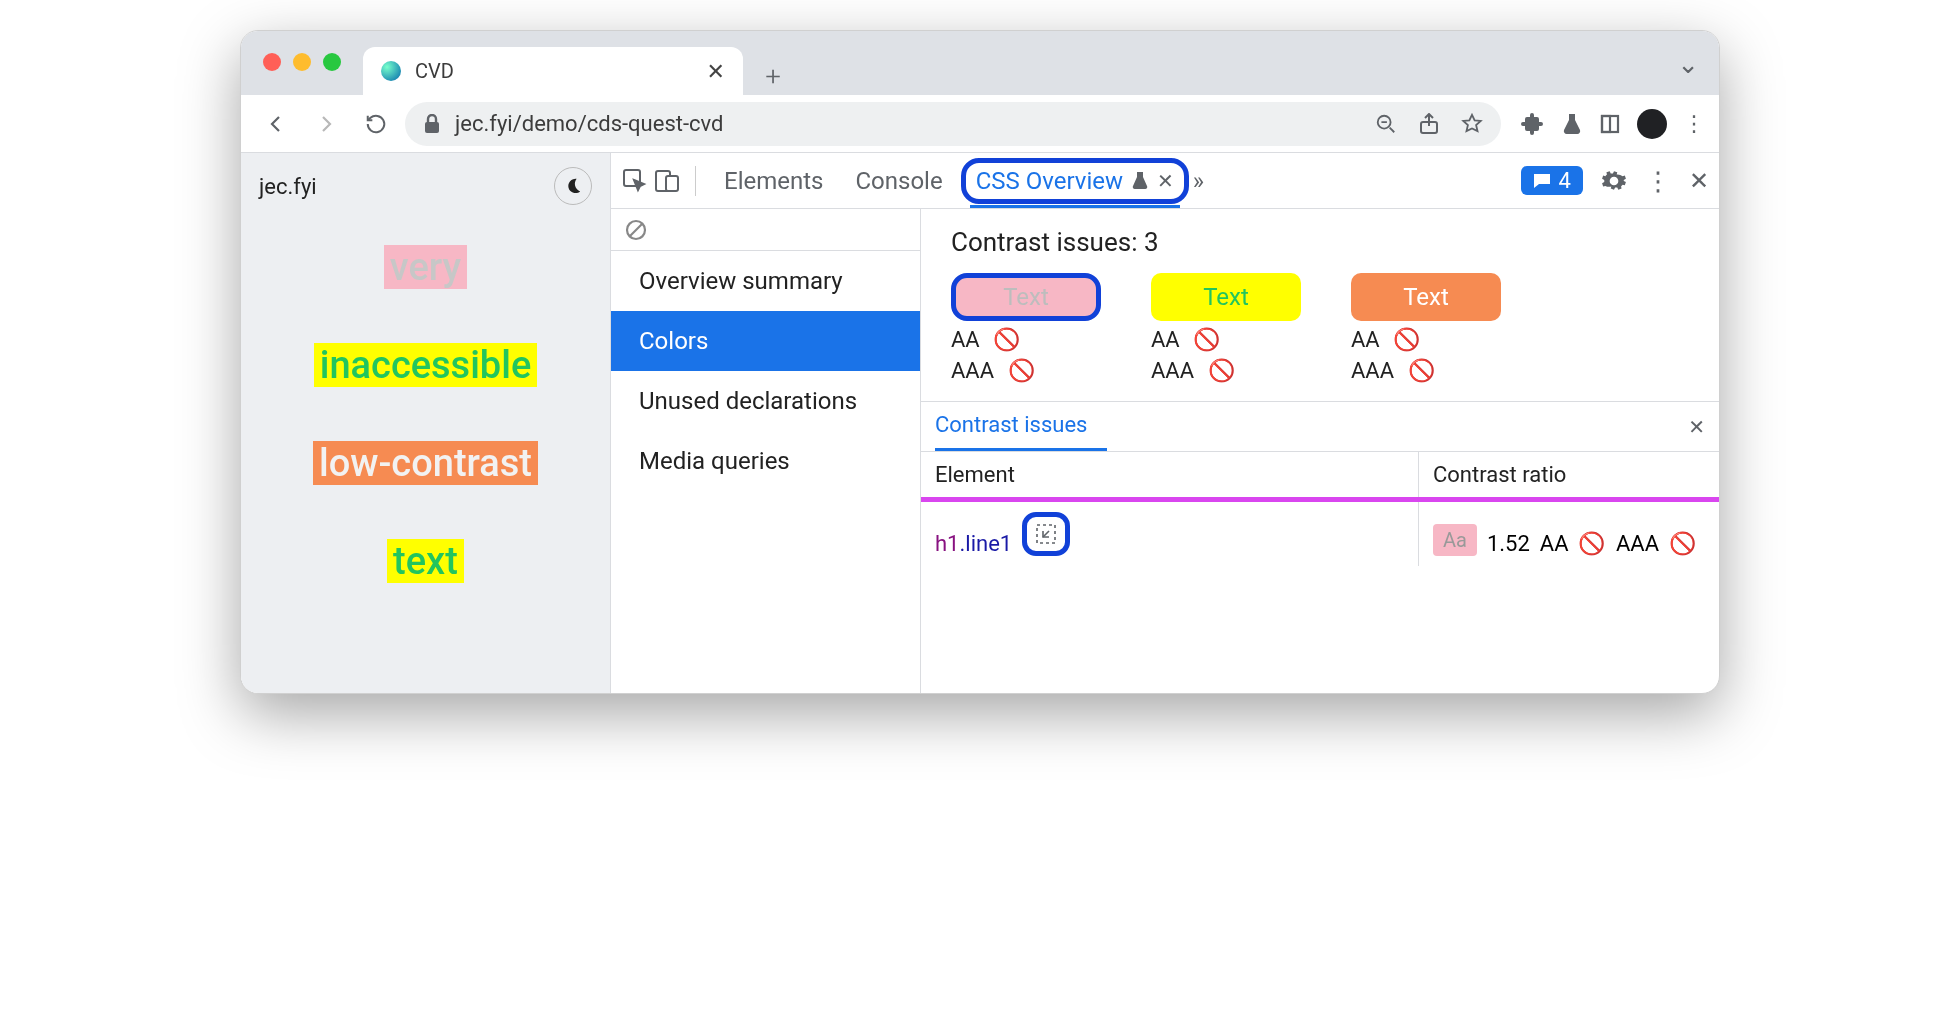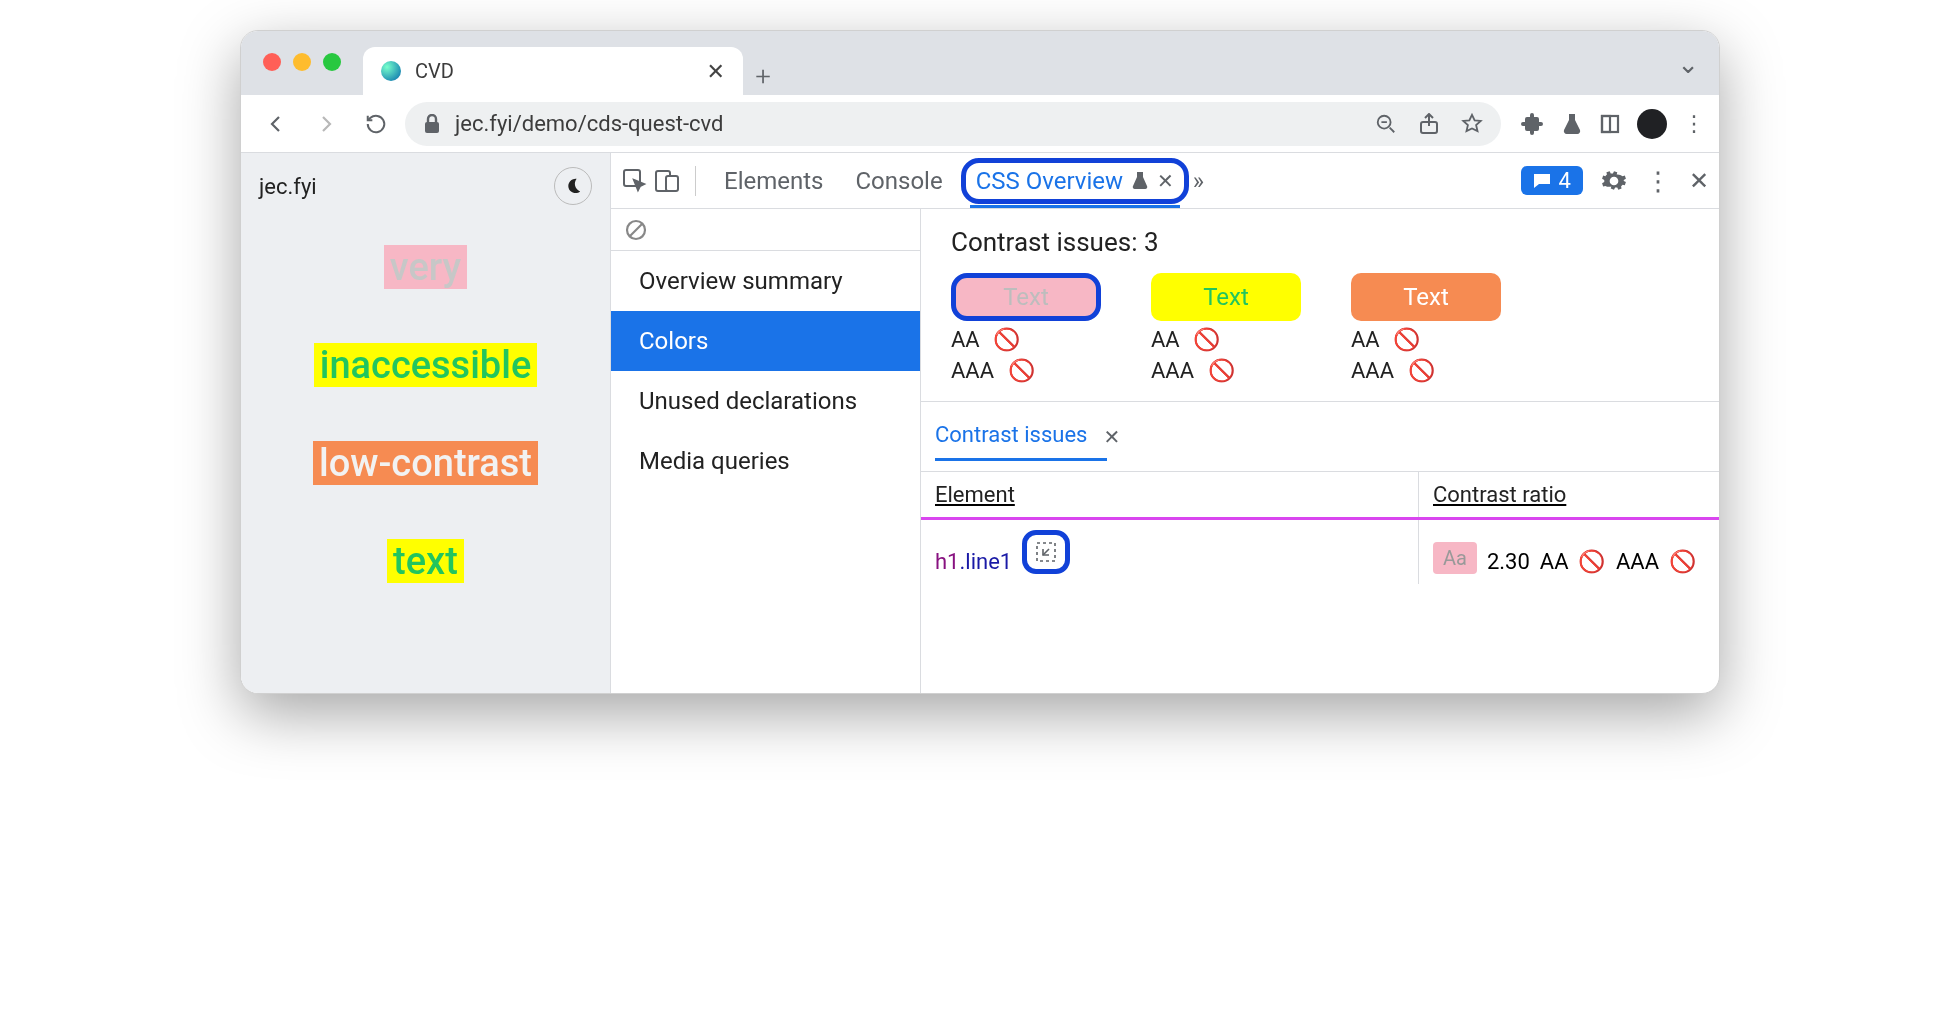--- a/index.html
+++ b/index.html
@@ -12,21 +12,21 @@
     box-shadow: 0 20px 60px rgba(0,0,0,.35);
     overflow: hidden;
   }
   
   .tabstrip {
     height: 64px;
     background: #dee1e6;
     display: flex;
     align-items: flex-end;
     padding: 12px 12px 0 12px;
-    gap: 0;
+    gap: 10px;
     position: relative;
   }
   .traffic { display: flex; gap: 12px; align-items: center; position: absolute; left: 22px; top: 22px; }
   .dot { width: 18px; height: 18px; border-radius: 50%; }
   .dot.red { background:#ff5f57; }
   .dot.yellow { background:#febc2e; }
   .dot.green { background:#28c840; }
   .tab {
     margin-left: 110px;
     background:#fff;
@@ -125,24 +125,24 @@
   .dt-main { flex:1; display:flex; flex-direction:column;}
   .issues-head { padding:18px 30px 10px; font-size:26px; color:#222;}
   .swatches { display:flex; gap:50px; padding: 6px 30px 18px;}
   .swatch-col { display:flex; flex-direction:column; gap:6px; font-size:22px;}
   .swatch { width:150px; height:48px; border-radius:10px; display:flex; align-items:center; justify-content:center; font-size:24px;}
   .sw1 { background:#f7b7c5; color:#bdbdbd; border:5px solid #1141d8; border-radius:16px;}
   .sw2 { background:#ffff00; color:#22c55e;}
   .sw3 { background:#f68b52; color:#fff;}
   .aa-row { display:flex; gap:14px; align-items:center; color:#222;}
   .no-icon { color:#e53935; font-size:22px;}
-  .subtabs { border-top:1px solid #dadce0; border-bottom:1px solid #dadce0; display:flex; align-items:center; padding: 20px 14px; gap:10px; font-size:22px;}
+  .subtabs { border-top:1px solid #dadce0; border-bottom:1px solid #dadce0; display:flex; align-items:center; padding: 10px 14px; gap:10px; font-size:22px;justify-content:space-between;}
   .subtab-lbl { color:#1a73e8; position:relative; padding-bottom:4px;}
   .subtab-lbl::after{content:""; position:absolute; left:0; right:-20px; bottom:-10px; height:3px; background:#1a73e8;}
-  .cols { display:flex; border-bottom:3px solid #d946ef;text-decoration:underline;}
+  .cols { display:flex; border-bottom:5px solid #d946ef;}
   .col { padding:10px 14px; font-size:22px; color:#222;}
   .col:first-child { flex:1; border-right:1px solid #dadce0;}
   .col:last-child { width:300px;}
   .row { display:flex;}
   .cell { padding:10px 14px; font-size:22px; display:flex; align-items:flex-end; gap:10px;}
   .cell:first-child { flex:1; border-right:1px solid #dadce0;}
   .cell:last-child { width:300px;}
   .elname .tag { color:#881280;}
   .elname .cls { color:#1a1aa6;}
   .hover-icon { border:5px solid #1141d8; border-radius:14px; padding:6px 8px;}
@@ -374,21 +374,21 @@
                 <span class="hover-icon">
                   <svg width="22" height="22" viewBox="0 0 22 22" fill="none" stroke="#5f6368" stroke-width="1.6">
                       <rect x="2" y="2" width="18" height="18" stroke-dasharray="3 3"></rect>
                       <path d="M14 8l-6 6"></path>
                       <path d="M8 8v6h6" fill="none"></path>
                     </svg>
                 </span>
               </div>
               <div class="cell">
                 <span class="aa-box">Aa</span>
-                <span>2.30</span>
+                <span>1.52</span>
                 <span>AA</span>
                 <span class="no-icon">🚫</span>
                 <span>AAA</span>
                 <span class="no-icon">🚫</span>
               </div>
             </div>
           </div>
         </div>
       </div>
     </div>

